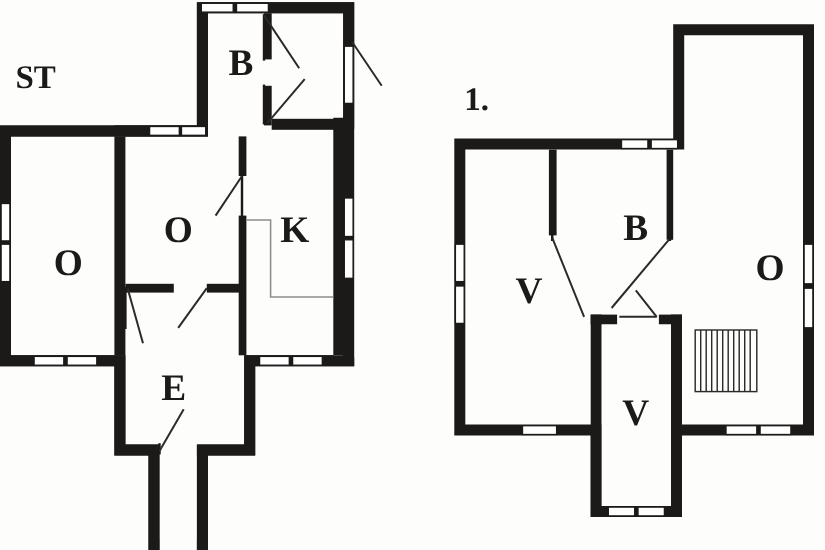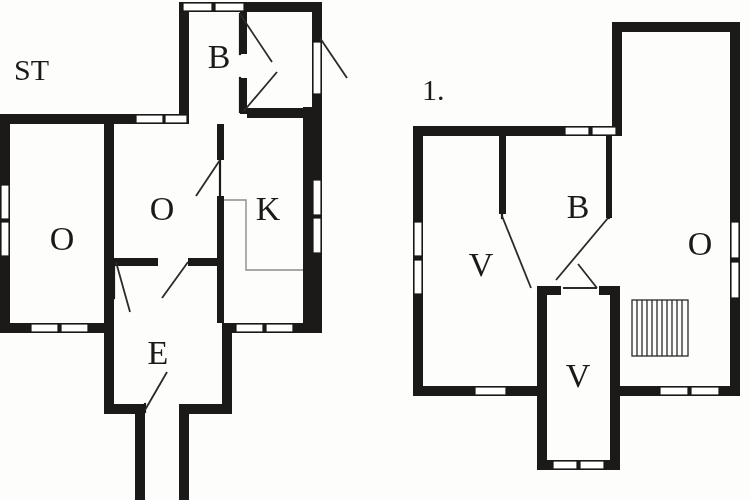--- a/index.html
+++ b/index.html
@@ -7,20 +7,21 @@
     padding: 0;
     background: #ffffff;
   }
   #page {
     position: relative;
     width: 750px;
     height: 500px;
     background: #fdfdfb;
     overflow: hidden;
     font-family: "Liberation Sans", sans-serif;
+    font-weight: bold;
   }
   svg { display: block; }
   .plan-label {
     font-family: "Liberation Serif", serif;
     font-size: 30px;
     fill: #1a1a18;
   }
   .room-label {
     font-family: "Liberation Serif", serif;
     font-size: 34px;

